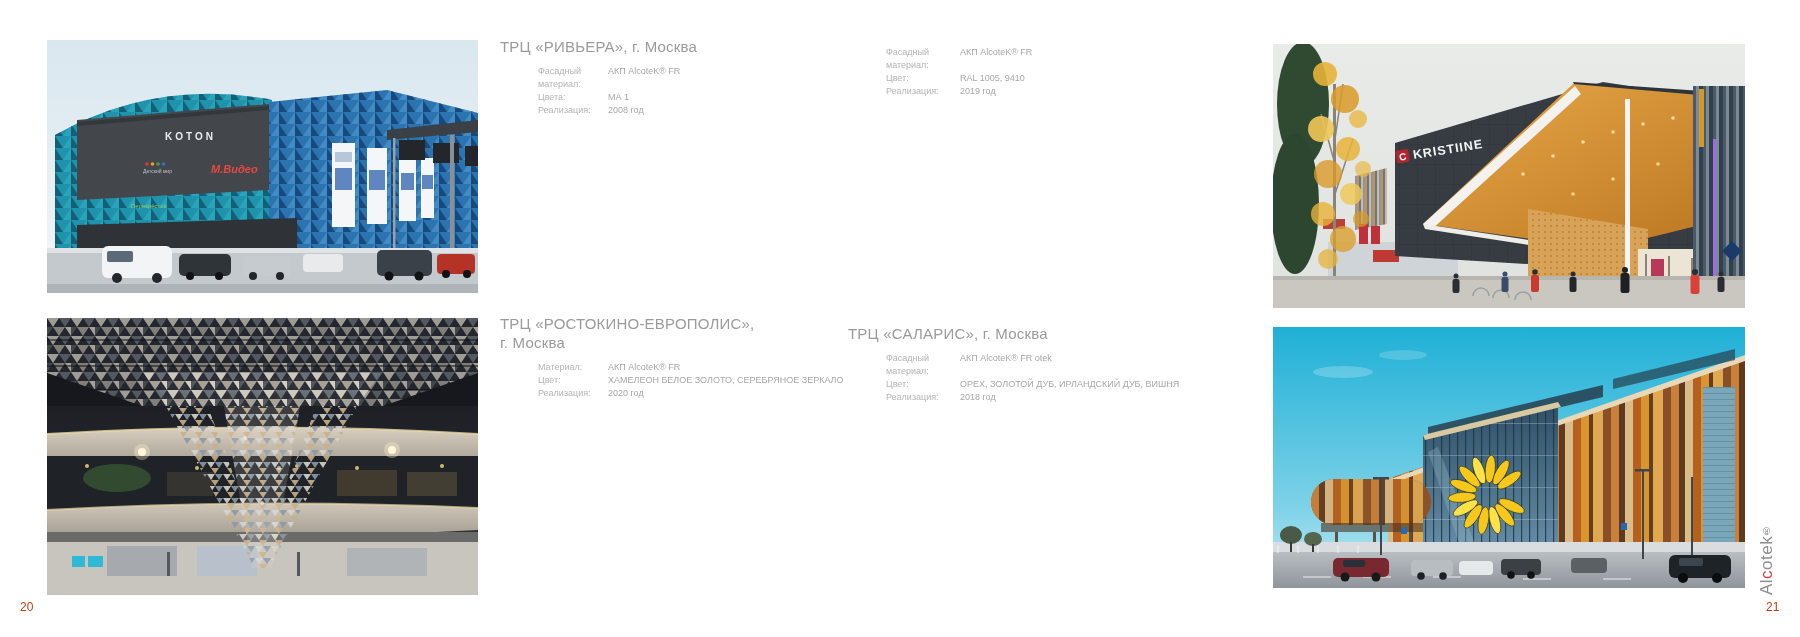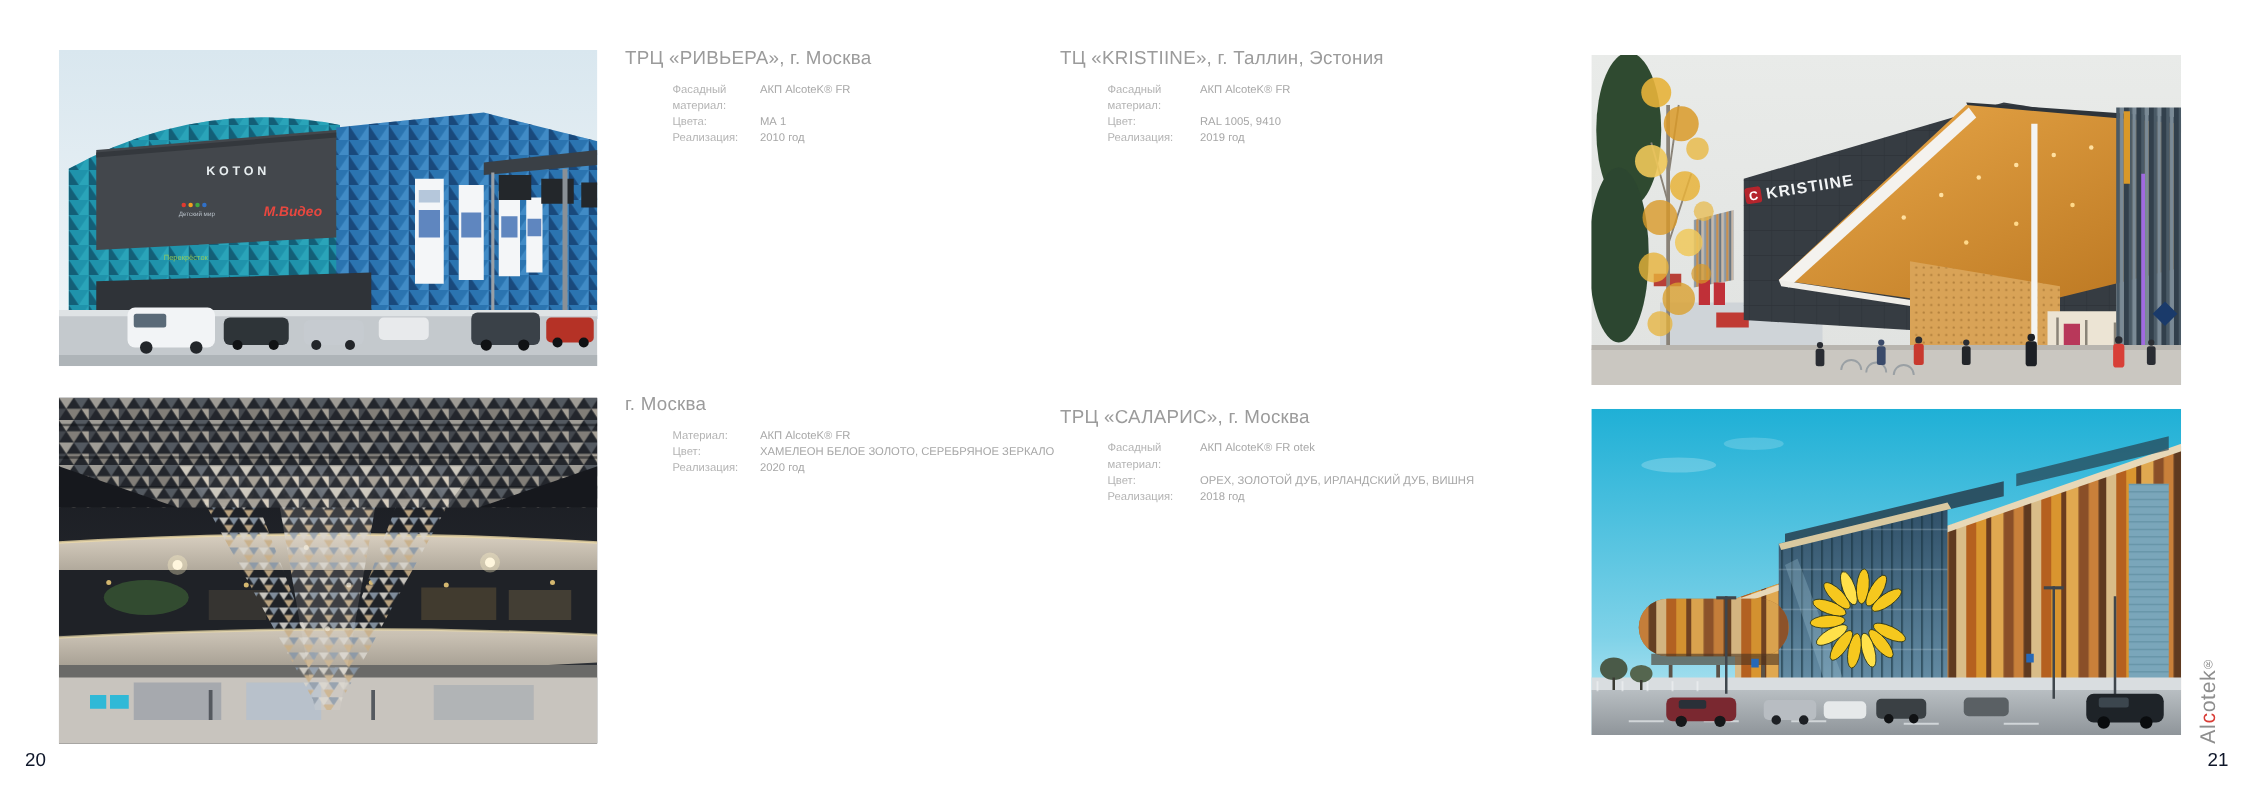--- a/index.html
+++ b/index.html
@@ -7,21 +7,21 @@
           font-family:"Liberation Sans",sans-serif;}
   .photo{position:absolute;overflow:hidden;}
   .photo svg{display:block;width:100%;height:100%;}
   .caption{position:absolute;}
   .cap-title{font-size:15px;line-height:19px;color:#9b9b9b;letter-spacing:.2px;font-weight:400;}
   .specs{margin-top:9px;margin-left:38px;}
   .spec-row{display:flex;font-size:9px;line-height:13px;}
   .spec-label{width:70px;flex:none;color:#b4b4b4;}
   .rp .spec-label{width:74px;}
   .spec-value{color:#a7a7a7;}
-  .page-num{position:absolute;font-size:15px;color:#0f172a;}
+  .page-num{position:absolute;font-size:12px;color:#c2410c;}
   .brand-vert{position:absolute;writing-mode:vertical-rl;transform:rotate(180deg);
               font-size:17px;letter-spacing:.5px;color:#8e8e8e;}
   .brand-vert .accent{color:#d93c36;}
   .brand-vert .reg{font-size:10px;}
 </style>
 </head>
 <body>
 
 <div class="spread">
 
@@ -125,27 +125,26 @@
       <div class="spec-row">
         <span class="spec-label">Фасадный материал:</span>
         <span class="spec-value">АКП AlcoteK® FR</span>
       </div>
       <div class="spec-row">
         <span class="spec-label">Цвета:</span>
         <span class="spec-value">МА 1</span>
       </div>
       <div class="spec-row">
         <span class="spec-label">Реализация:</span>
-        <span class="spec-value">2010 год</span>
+        <span class="spec-value">2008 год</span>
       </div>
     </div>
   </div>
 
   <div class="caption rp" style="left:848px;top:37px;width:360px;">
-    <div class="cap-title">ТЦ «KRISTIINE», г. Таллин, Эстония</div>
     <div class="specs">
       <div class="spec-row">
         <span class="spec-label">Фасадный материал:</span>
         <span class="spec-value">АКП AlcoteK® FR</span>
       </div>
       <div class="spec-row">
         <span class="spec-label">Цвет:</span>
         <span class="spec-value">RAL 1005, 9410</span>
       </div>
       <div class="spec-row">
@@ -374,20 +373,21 @@
         <polygon points="205,250 225,250 258,60 172,60" fill="#e8e4dc" opacity=".15"></polygon>
         <polygon points="96,55 334,55 310,88 120,88" fill="url(#mirrorTri)" opacity=".95"></polygon>
         <circle cx="198" cy="120" r="2" fill="#f0e8d8" opacity=".8"></circle>
         <circle cx="232" cy="150" r="2" fill="#f0e8d8" opacity=".7"></circle>
         <circle cx="215" cy="185" r="2" fill="#f0e8d8" opacity=".7"></circle>
       </g>
     </svg>
   </div>
 
   <div class="caption lp" style="left:500px;top:314px;width:345px;">
+    <div class="cap-title">ТРЦ «РОСТОКИНО-ЕВРОПОЛИС»,</div>
     <div class="cap-title">г. Москва</div>
     <div class="specs">
       <div class="spec-row">
         <span class="spec-label">Материал:</span>
         <span class="spec-value">АКП AlcoteK® FR</span>
       </div>
       <div class="spec-row">
         <span class="spec-label">Цвет:</span>
         <span class="spec-value">ХАМЕЛЕОН БЕЛОЕ ЗОЛОТО, СЕРЕБРЯНОЕ ЗЕРКАЛО</span>
       </div>

